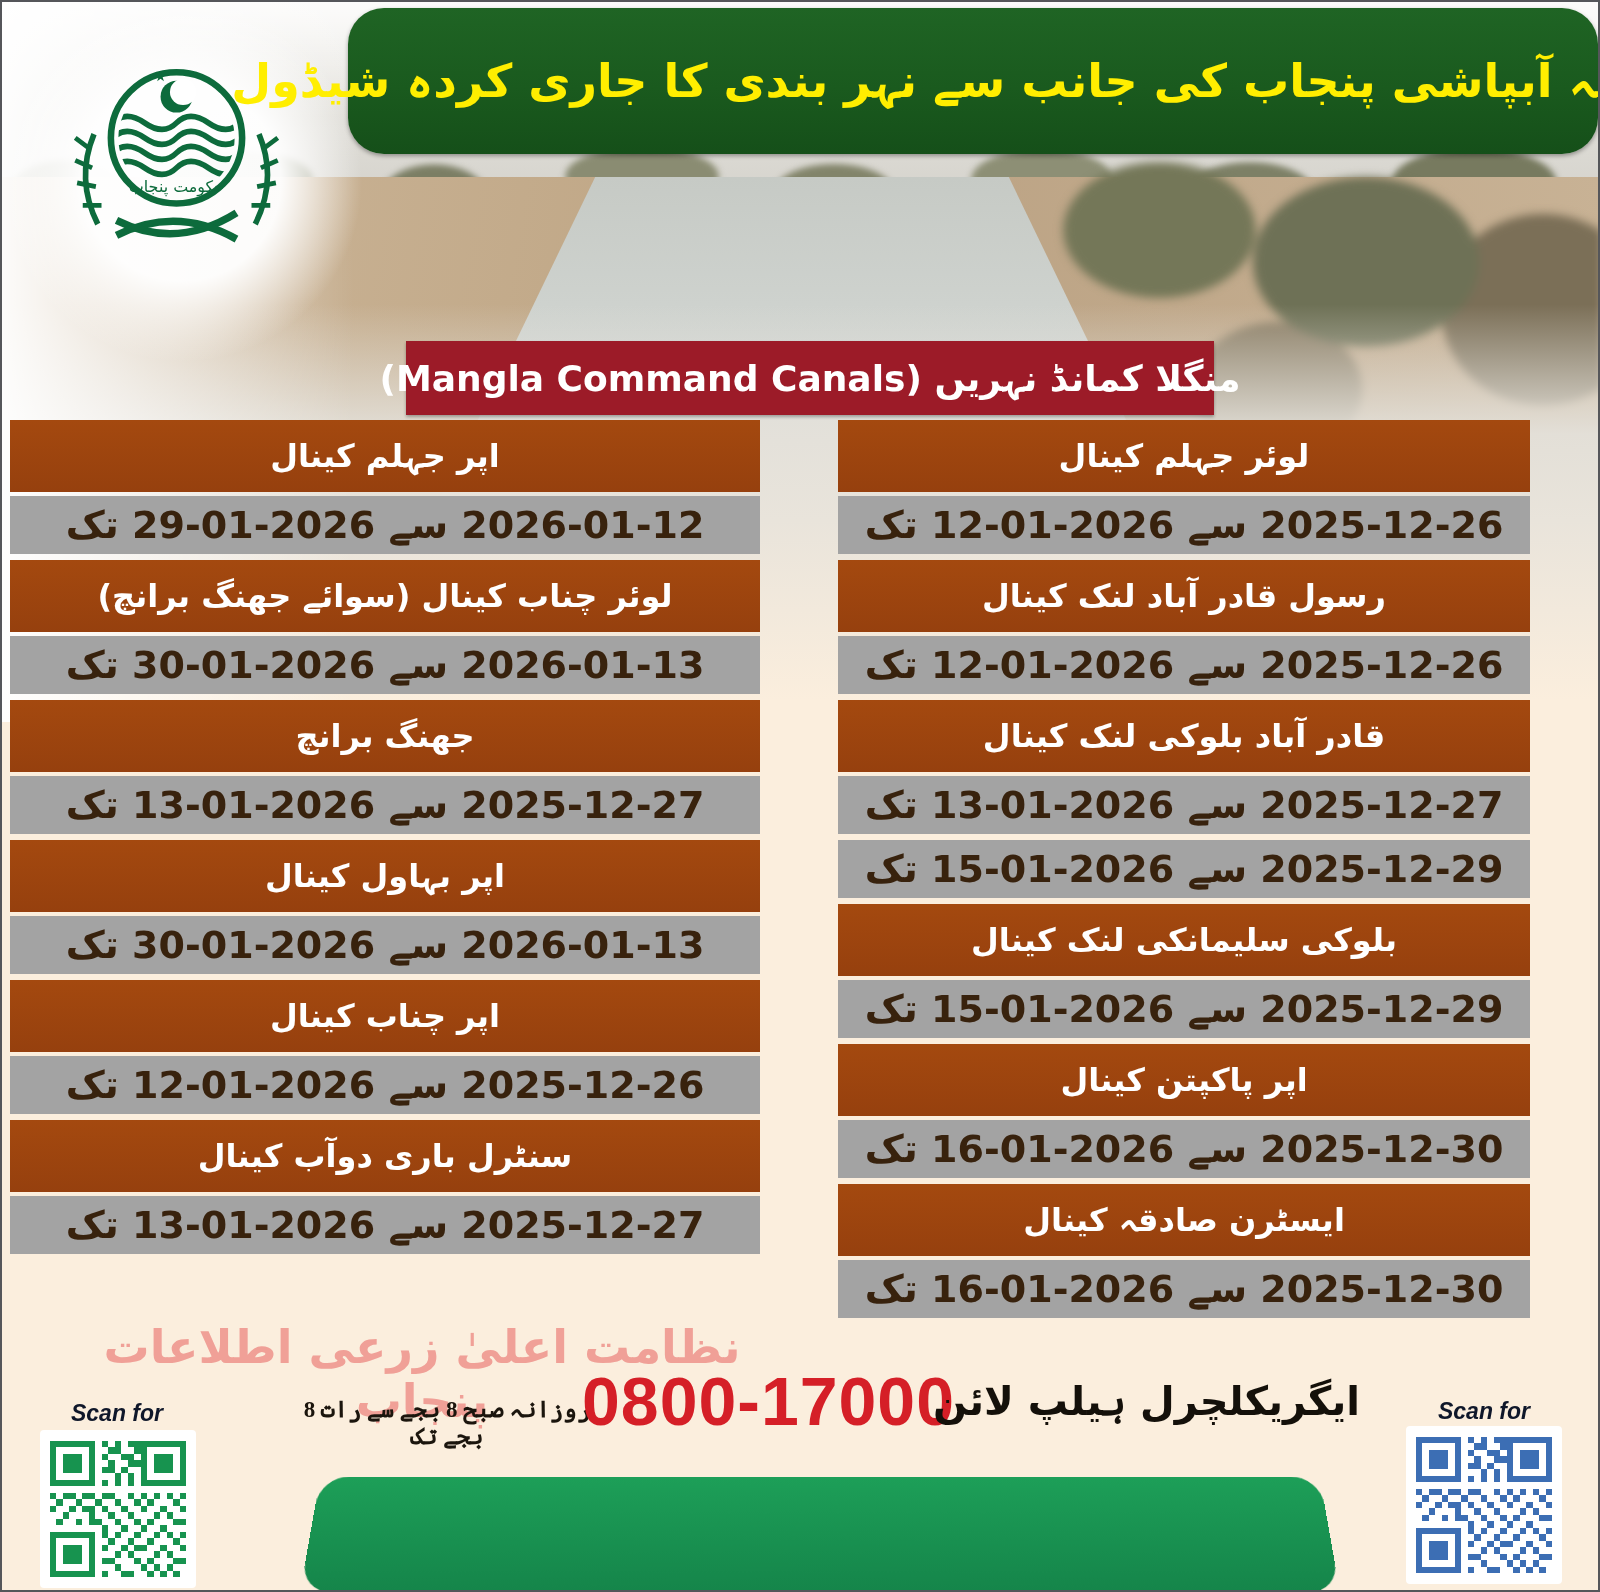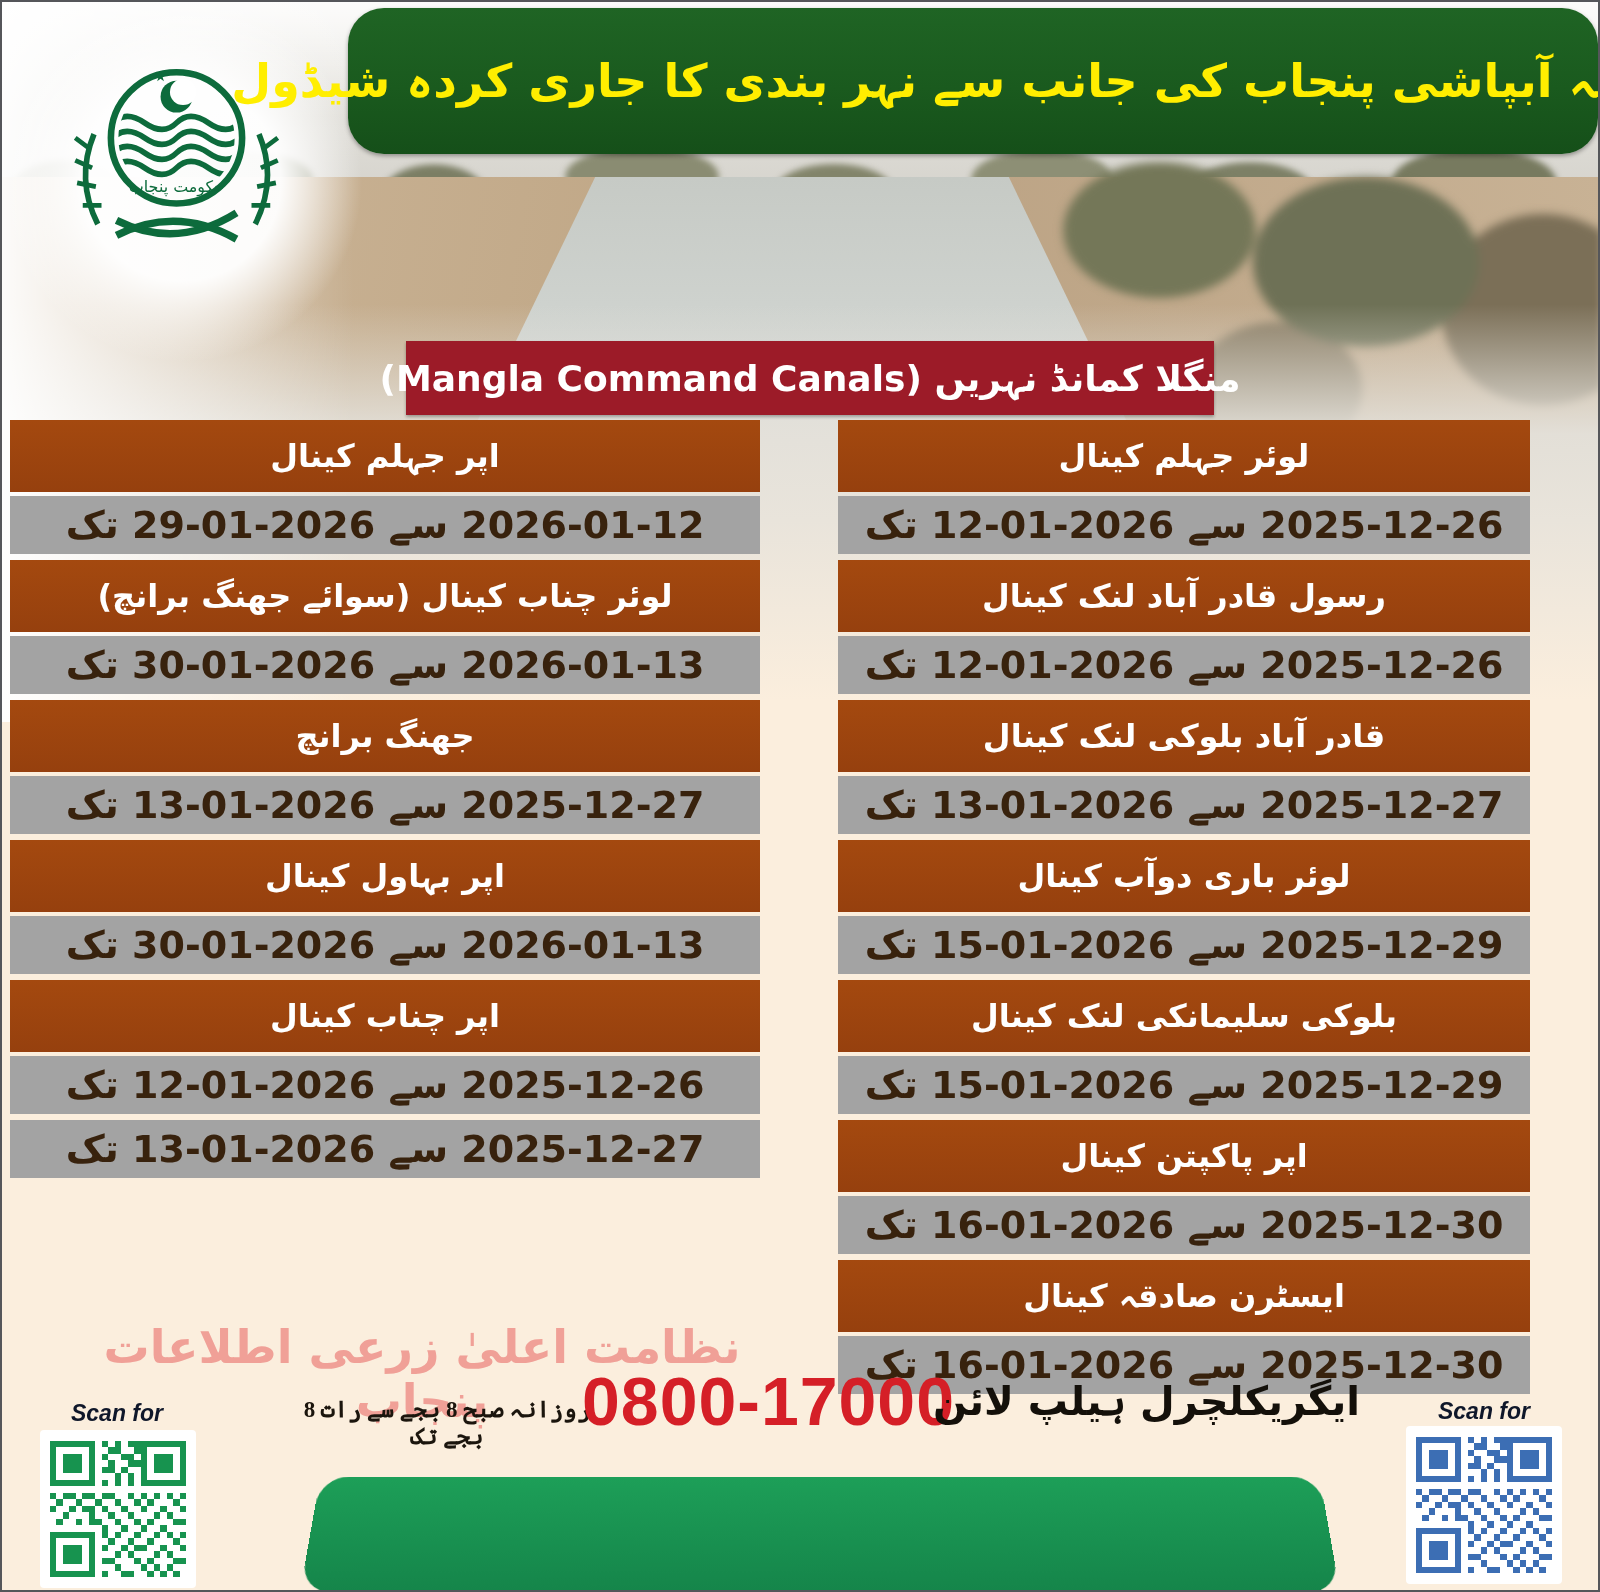--- a/index.html
+++ b/index.html
@@ -176,20 +176,23 @@
       </div>
     <div class="dt">
         <span>2026-01-13 سے 2026-01-30 تک</span>
       </div>
     <div class="hdr">
         <span>اپر چناب کینال</span>
       </div>
     <div class="dt">
         <span>2025-12-26 سے 2026-01-12 تک</span>
       </div>
+    <div class="hdr">
+        <span>سنٹرل باری دوآب کینال</span>
+      </div>
     <div class="dt">
         <span>2025-12-27 سے 2026-01-13 تک</span>
       </div>
   </div>
 
   <div class="col col-right">
     <div class="hdr">
         <span>لوئر جہلم کینال</span>
       </div>
     <div class="dt">
@@ -199,23 +202,20 @@
         <span>رسول قادر آباد لنک کینال</span>
       </div>
     <div class="dt">
         <span>2025-12-26 سے 2026-01-12 تک</span>
       </div>
     <div class="hdr">
         <span>قادر آباد بلوکی لنک کینال</span>
       </div>
     <div class="dt">
         <span>2025-12-27 سے 2026-01-13 تک</span>
-      </div>
-    <div class="hdr">
-        <span>لوئر باری دوآب کینال</span>
       </div>
     <div class="dt">
         <span>2025-12-29 سے 2026-01-15 تک</span>
       </div>
     <div class="hdr">
         <span>بلوکی سلیمانکی لنک کینال</span>
       </div>
     <div class="dt">
         <span>2025-12-29 سے 2026-01-15 تک</span>
       </div>

